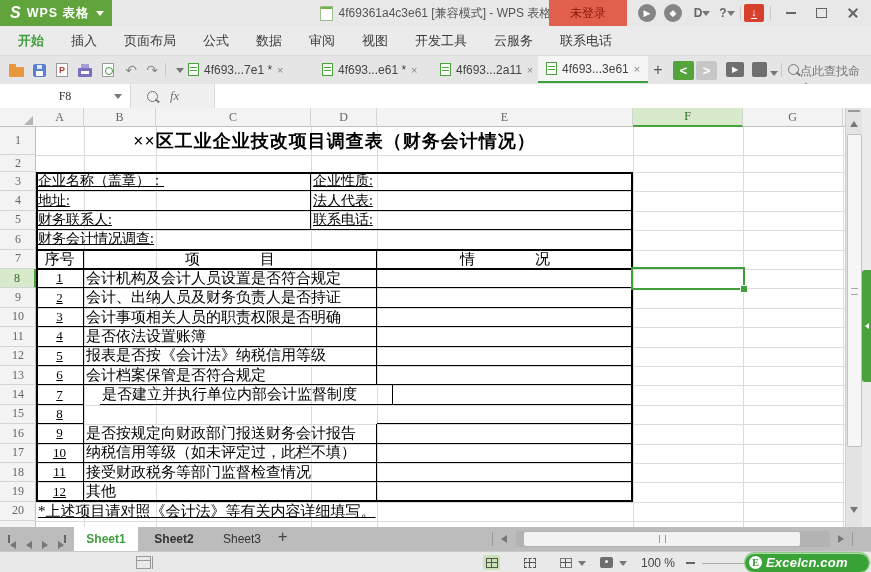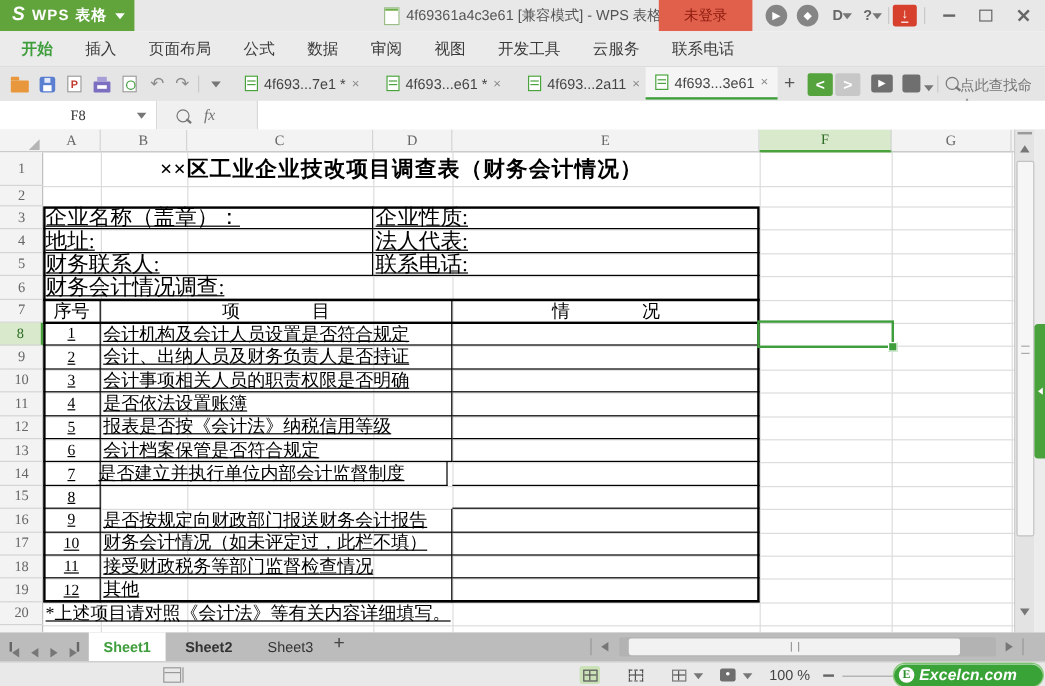--- a/index.html
+++ b/index.html
@@ -74,24 +74,24 @@
       font-family:"Liberation Serif","DejaVu Serif",serif;font-size:12px;color:#666;box-sizing:border-box;}
   .colhdr{top:0;height:19px;border-right:1px solid #d4d4d4;}
   .rowhdr{left:0;width:36px;border-bottom:1px solid #d4d4d4;}
   .colhdr.sel{background:#d8e9cc;border-bottom:2px solid #4aa23c;color:#2f6b24;}
   .rowhdr.sel{background:#d8e9cc;border-right:2px solid #4aa23c;color:#2f6b24;}
   .vline,.hline{position:absolute;background:#dcdcdc;}
   .cell{position:absolute;box-sizing:border-box;display:flex;align-items:center;overflow:hidden;white-space:nowrap;
         font-family:"Liberation Serif","DejaVu Serif",serif;color:#000;}
   .bR{border-right:1px solid #000;} .bB{border-bottom:1px solid #000;}
   .ct{justify-content:center;font-size:18px;font-weight:bold;letter-spacing:1px;}
-  .cl{font-size:18px;text-decoration:underline;padding-left:2px;}
+  .cl{font-size:14px;text-decoration:underline;padding-left:2px;}
   .ch{justify-content:center;font-size:15px;}
   .cn{justify-content:center;font-size:13px;text-decoration:underline;}
-  .ci{font-size:15px;text-decoration:underline;padding-left:2px;}
+  .ci{font-size:15px;padding-left:2px;}
   .cf{font-size:15px;text-decoration:underline;padding-left:2px;}
   .toutline{position:absolute;border:2px solid #000;box-sizing:border-box;background:transparent;}
   .boldline{position:absolute;height:2px;background:#000;}
   #selbox{position:absolute;border:2px solid #3f9e3c;box-sizing:border-box;}
   #selhandle{position:absolute;width:6px;height:6px;background:#3f9e3c;border:1px solid #fff;box-sizing:content-box;}
   
   #vscroll{position:absolute;left:845px;top:108px;width:17px;height:419px;background:#e3e3e3;border-left:1px solid #cfcfcf;box-sizing:border-box;}
   #vsplit{position:absolute;left:2px;top:2px;width:12px;height:5px;border-top:2px solid #9a9a9a;}
   .sc-arrow{width:0;height:0;position:absolute;}
   .up{border-left:4px solid transparent;border-right:4px solid transparent;border-bottom:6px solid #777;}
@@ -199,21 +199,21 @@
     <span class="qico" style="left:98px;">
         <span class="pagew prev"></span>
       </span>
     <span class="qico undoredo" style="left:121px;">↶</span>
     <span class="qico undoredo" style="left:142px;">↷</span>
     <span class="vsep" style="left:165px;top:7px;"></span>
     <span class="qico" style="left:170px;">
         <span class="tri-down gray"></span>
       </span>
 
-    <div class="dtab" style="left:196px;">
+    <div class="dtab" style="left:180px;">
       <span class="sheet-ico"></span>
       <span>4f693...7e1 *</span>
       <span class="close">×</span>
     </div>
     <div class="dtab" style="left:314px;">
       <span class="sheet-ico"></span>
       <span>4f693...e61 *</span>
       <span class="close">×</span>
     </div>
     <div class="dtab" style="left:432px;">
@@ -330,29 +330,29 @@
       <div class="cell cn bR bB" style="left: 36px; top: 219.2px; width: 48px; height: 19.4px;">4</div>
       <div class="cell ci bR bB" style="left: 84px; top: 219.2px; width: 293px; height: 19.4px;">是否依法设置账簿</div>
       <div class="cell bB" style="left: 377px; top: 219.2px; width: 256px; height: 19.4px;"></div>
       <div class="cell cn bR bB" style="left: 36px; top: 238.6px; width: 48px; height: 19.4px;">5</div>
       <div class="cell ci bR bB" style="left: 84px; top: 238.6px; width: 293px; height: 19.4px;">报表是否按《会计法》纳税信用等级</div>
       <div class="cell bB" style="left: 377px; top: 238.6px; width: 256px; height: 19.4px;"></div>
       <div class="cell cn bR bB" style="left: 36px; top: 258px; width: 48px; height: 19.4px;">6</div>
       <div class="cell ci bR bB" style="left: 84px; top: 258px; width: 293px; height: 19.4px;">会计档案保管是否符合规定</div>
       <div class="cell bB" style="left: 377px; top: 258px; width: 256px; height: 19.4px;"></div>
       <div class="cell cn bR bB" style="left: 36px; top: 277.4px; width: 48px; height: 19.4px;">7</div>
-      <div class="cell ci bR bB" style="left: 80px; top: 277.4px; width: 293px; height: 19.4px;">是否建立并执行单位内部会计监督制度</div>
+      <div class="cell ci bR bB" style="left: 100px; top: 277.4px; width: 293px; height: 19.4px;">是否建立并执行单位内部会计监督制度</div>
       <div class="cell bB" style="left: 377px; top: 277.4px; width: 256px; height: 19.4px;"></div>
       <div class="cell cn bR bB" style="left: 36px; top: 296.8px; width: 48px; height: 19.4px;">8</div>
       <div class="cell bB" style="left: 377px; top: 296.8px; width: 256px; height: 19.4px;"></div>
       <div class="cell cn bR bB" style="left: 36px; top: 316.2px; width: 48px; height: 19.4px;">9</div>
       <div class="cell ci bR bB" style="left: 84px; top: 316.2px; width: 293px; height: 19.4px; text-align: right;">是否按规定向财政部门报送财务会计报告</div>
       <div class="cell bB" style="left: 377px; top: 316.2px; width: 256px; height: 19.4px;"></div>
       <div class="cell cn bR bB" style="left: 36px; top: 335.6px; width: 48px; height: 19.4px;">10</div>
-      <div class="cell ci bR bB" style="left: 84px; top: 335.6px; width: 293px; height: 19.4px;">财务会计情况（如未评定过，此栏不填）</div>
+      <div class="cell ci bR bB" style="left: 84px; top: 335.6px; width: 293px; height: 19.4px;">纳税信用等级（如未评定过，此栏不填）</div>
       <div class="cell bB" style="left: 377px; top: 335.6px; width: 256px; height: 19.4px;"></div>
       <div class="cell cn bR bB" style="left: 36px; top: 355px; width: 48px; height: 19.4px;">11</div>
       <div class="cell ci bR bB" style="left: 84px; top: 355px; width: 293px; height: 19.4px;">接受财政税务等部门监督检查情况</div>
       <div class="cell bB" style="left: 377px; top: 355px; width: 256px; height: 19.4px;"></div>
       <div class="cell cn bR bB" style="left: 36px; top: 374.4px; width: 48px; height: 19.4px;">12</div>
       <div class="cell ci bR bB" style="left: 84px; top: 374.4px; width: 293px; height: 19.4px;">其他</div>
       <div class="cell bB" style="left: 377px; top: 374.4px; width: 256px; height: 19.4px;"></div>
       <div class="cell cf" style="left: 36px; top: 393.8px; width: 597px; height: 19.4px;">*上述项目请对照《会计法》等有关内容详细填写。</div>
       <div class="toutline" style="left: 36px; top: 64px; width: 597px; height: 330px;"></div>
       <div class="boldline" style="left: 36px; top: 140.6px; width: 597px;"></div>

